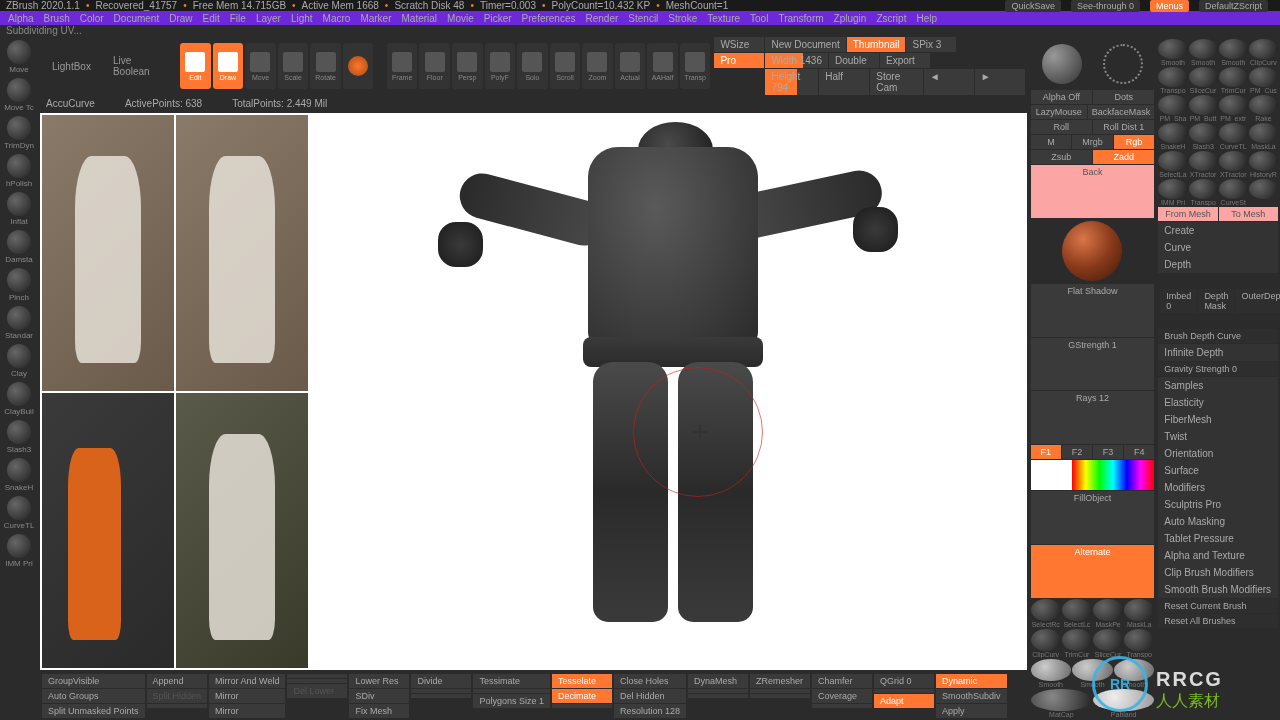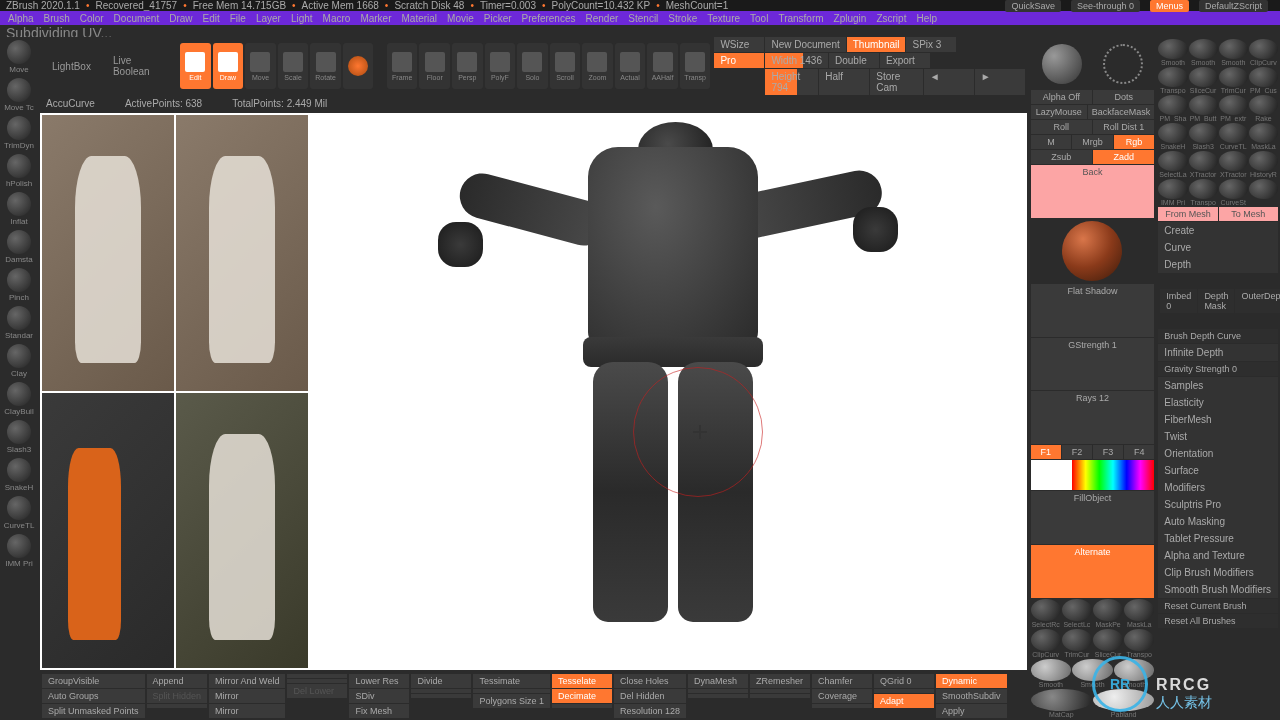--- a/index.html
+++ b/index.html
@@ -5,21 +5,21 @@
 *{margin:0;padding:0;box-sizing:border-box;font-family:Arial,sans-serif;font-size:10px;color:#aaa;user-select:none}
 body{background:#2b2b2b;width:1280px;height:720px;overflow:hidden;position:relative}
 .titlebar{height:11px;background:#1a1a1a;display:flex;align-items:center;padding:0 6px;font-size:9px;color:#888}
 .titlebar span{margin-right:6px}
 .titlebar .dot{color:#ff7730}
 .topright{display:flex;gap:4px;margin-left:auto}
 .topright .btn{padding:1px 6px;background:#333;border-radius:2px;font-size:9px}
 .topright .orange{background:#ff7730;color:#fff}
 .menubar{height:14px;background:#6d28d9;display:flex;align-items:center;padding:0 8px;gap:10px;font-size:10px;color:#999}
 .menubar span{cursor:pointer}
-.statusline{height:12px;background:#2b2b2b;padding:0 6px;font-size:14px;color:#888}
+.statusline{height:12px;background:#2b2b2b;padding:0 6px;font-size:10px;color:#888}
 .main{display:flex;height:calc(720px - 11px - 14px - 12px)}
 .leftcol{width:44px;background:#2b2b2b;display:flex;flex-direction:column;align-items:center;padding-top:2px;gap:2px}
 .brush-item{width:38px;height:36px;display:flex;flex-direction:column;align-items:center;justify-content:center;cursor:pointer}
 .brush-item .orb{width:24px;height:24px;border-radius:50%;background:radial-gradient(circle at 35% 35%,#666,#222)}
 .brush-item .lbl{font-size:8px;color:#888;margin-top:1px;overflow:hidden;white-space:nowrap;width:38px;text-align:center}
 .center{flex:1;display:flex;flex-direction:column}
 .toolbar{height:58px;background:#2b2b2b;display:flex;align-items:center;padding:0 4px;gap:2px}
 .tb-btn{width:32px;height:46px;display:flex;flex-direction:column;align-items:center;justify-content:center;border-radius:3px;background:#333;cursor:pointer}
 .tb-btn.active{background:#ff7730}
 .tb-btn .ico{width:20px;height:20px;background:#555;border-radius:2px}
@@ -75,22 +75,22 @@
 .rc-mat.curve{background:radial-gradient(circle at 35% 30%,#ff8a5a,#c9542a,#5a2a1a)}
 .rc-color{height:30px;display:flex}
 .rc-swatch{flex:1;background:linear-gradient(90deg,#fff,#fff)}
 .rc-picker{flex:2;background:linear-gradient(90deg,red,#ff0,#0f0,#0ff,#00f,#f0f,red)}
 .farcol{width:150px;background:#2b2b2b;display:flex;flex-direction:column;padding:2px;gap:1px;overflow:hidden}
 .fc-section{padding:3px 6px;background:#333;font-size:10px;cursor:pointer}
 .fc-item{padding:2px 6px;background:#2e2e2e;font-size:9px;cursor:pointer}
 .logo{position:absolute;right:8px;bottom:8px;width:180px;height:70px;display:flex;align-items:flex-end;gap:8px;opacity:.9}
 .logo-circ{width:56px;height:56px;border:3px solid #3ab4e8;border-radius:50%;display:flex;align-items:center;justify-content:center;color:#3ab4e8;font-size:14px;font-weight:bold}
 .logo-txt{display:flex;flex-direction:column}
-.logo-txt .big{font-size:16px;font-weight:bold;color:#eee;letter-spacing:2px}
-.logo-txt .small{font-size:14px;color:#7dd3fc}
+.logo-txt .big{font-size:20px;font-weight:bold;color:#eee;letter-spacing:2px}
+.logo-txt .small{font-size:16px;color:#84cc16}
 </style>
 </head>
 <body>
 
 <div class="titlebar">
   <span>ZBrush 2020.1.1</span>
     <span class="dot">•</span>
   <span>Recovered_41757</span>
     <span class="dot">•</span>
   <span>Free Mem 14.715GB</span>

